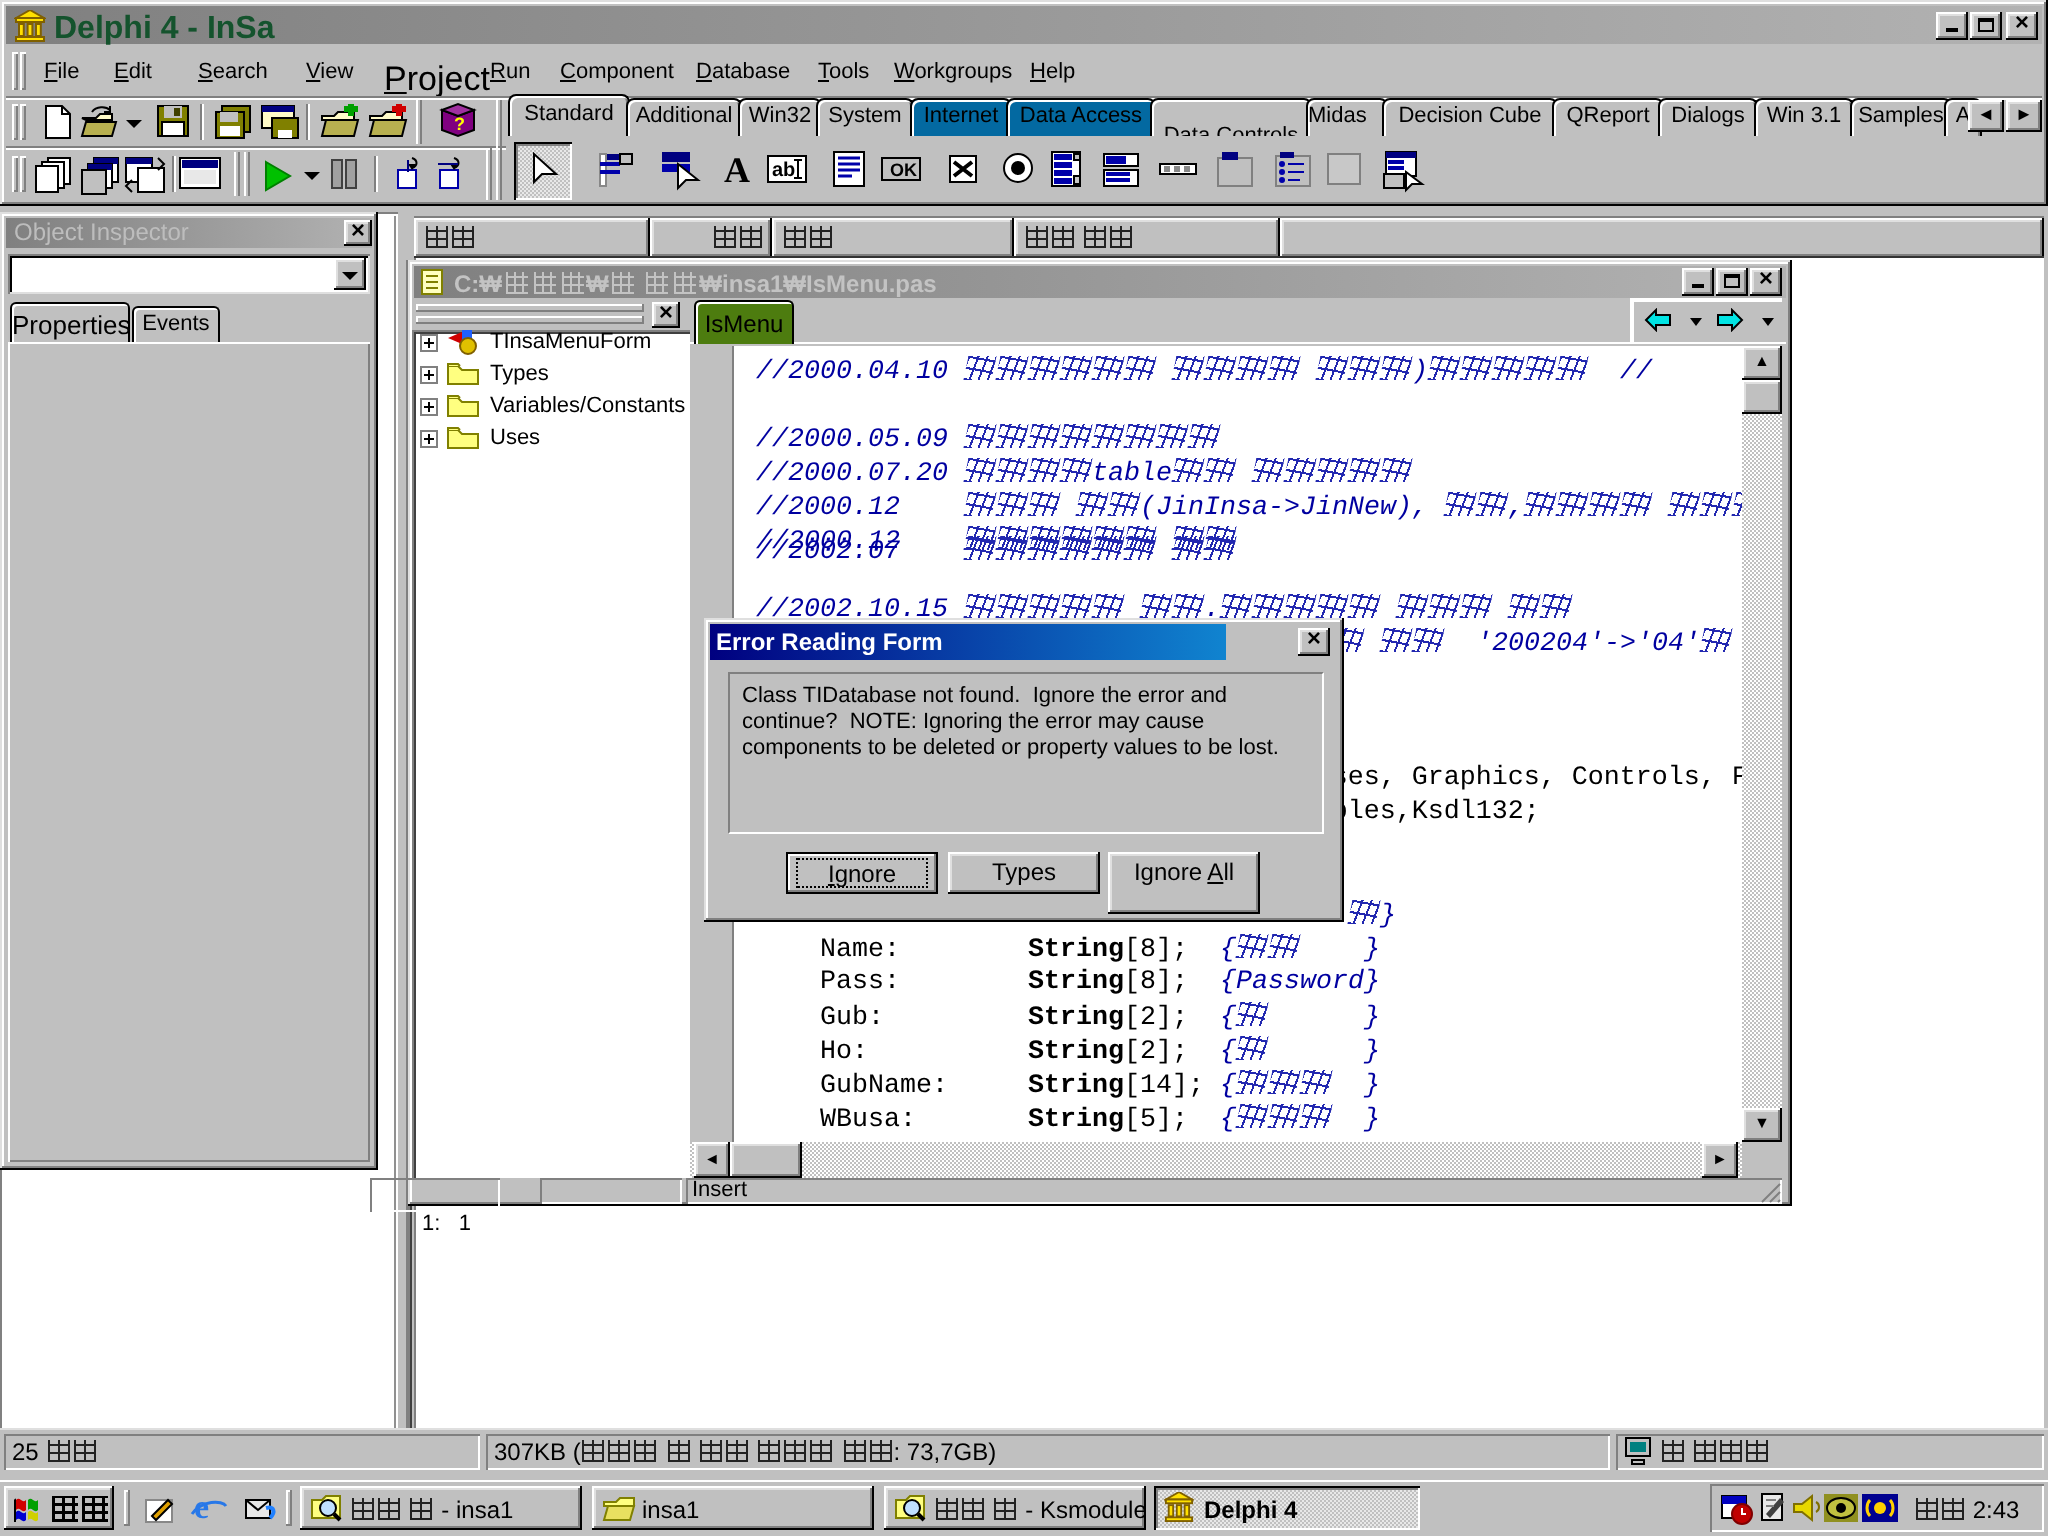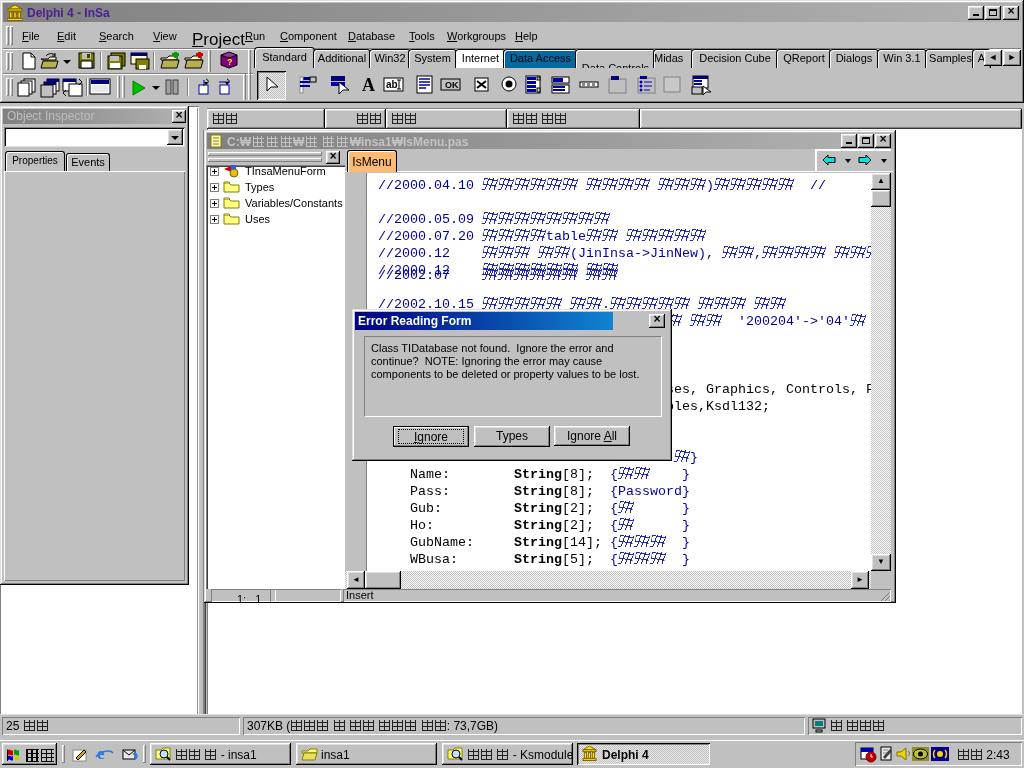--- a/index.html
+++ b/index.html
@@ -28,21 +28,21 @@
  repeating-linear-gradient(0deg,#c3c3c3 0 1px,transparent 1px 4px)}
 i.kc{width:14px;height:12px;margin:0 1px;transform:skewX(-12deg);background:
  repeating-linear-gradient(100deg,#2228b0 0 1px,transparent 1px 4.5px),
  repeating-linear-gradient(10deg,#2228b0 0 1px,transparent 1px 5.5px)}
 i.kb{width:14px;height:12px;margin:0 1px;transform:skewX(-12deg);background:
  repeating-linear-gradient(100deg,#2228b0 0 1px,transparent 1px 4.5px),
  repeating-linear-gradient(10deg,#2228b0 0 1px,transparent 1px 5.5px)}
 
 .cl{position:absolute;left:33px;height:17px;font:13.33px "Liberation Mono",monospace;white-space:pre;color:#000}
 .cl b{font-weight:bold}
-.cl .c{color:#0000a0;}
+.cl .c{color:#0000a0;font-style:italic}
 
 .chk{background-color:#c0c0c0;background-image:linear-gradient(45deg,#fff 25%,transparent 25%,transparent 75%,#fff 75%),linear-gradient(45deg,#fff 25%,transparent 25%,transparent 75%,#fff 75%);background-size:2px 2px;background-position:0 0,1px 1px}
 .chke{background-color:#c0c0c0;background-image:linear-gradient(45deg,#e8e8e8 25%,transparent 25%,transparent 75%,#e8e8e8 75%),linear-gradient(45deg,#e8e8e8 25%,transparent 25%,transparent 75%,#e8e8e8 75%);background-size:2px 2px;background-position:0 0,1px 1px}
 .t11{font-size:11px;color:#000}
 .t12{font-size:12px;color:#000}
 u{text-decoration:underline}
 
 i.kd{display:inline-block;width:13px;height:13px;margin:0 1px;background:
  repeating-linear-gradient(90deg,#000 0 1.5px,transparent 1.5px 5px),
  repeating-linear-gradient(0deg,#000 0 1.5px,transparent 1.5px 4px)}
@@ -72,21 +72,21 @@
 <div class="abs r2 f" style="left:0;top:0;width:1024px;height:103px"></div>
 <div class="abs tbar" style="left:3px;top:3px;width:1018px;height:19px"></div>
 <svg class="abs" style="left:7px;top:5px" width="16" height="16" viewBox="0 0 16 16">
     <path d="M1 4 8 0 15 4z" fill="#ffe000" stroke="#806000"></path>
     <rect x="1" y="4" width="14" height="2" fill="#ffe000" stroke="#806000"></rect>
     <rect x="2.5" y="7" width="2.4" height="6" fill="#ffe000" stroke="#806000"></rect>
     <rect x="6.8" y="7" width="2.4" height="6" fill="#ffe000" stroke="#806000"></rect>
     <rect x="11" y="7" width="2.4" height="6" fill="#ffe000" stroke="#806000"></rect>
     <rect x="1" y="13.5" width="14" height="2" fill="#ffe000" stroke="#806000"></rect>
   </svg>
-<div class="abs" style="left:27px;top:6px;width:300px;height:16px;color:#4c1d95;font-weight:bold;font-size:12px">Delphi 4 - InSa</div>
+<div class="abs" style="left:27px;top:6px;width:300px;height:16px;color:#14532d;font-weight:bold;font-size:16px">Delphi 4 - InSa</div>
 <div class="abs wb" style="left:968px;top:6px"><span style="display:inline-block;width:6px;height:2px;background:#000;margin-top:8px"></span></div>
 <div class="abs wb" style="left:985px;top:6px"><span style="display:inline-block;width:8px;height:7px;border:1px solid #000;border-top:2px solid #000;margin-top:3px"></span></div>
 <div class="abs wb" style="left:1003px;top:6px">×</div>
 <div class="abs" style="left:3px;top:23px;width:1018px;height:25px"></div>
 <div class="abs" style="left:6px;top:26px;width:3px;height:19px;box-shadow:inset 1px 1px 0 #fff,inset -1px -1px 0 #808080"></div>
 <div class="abs" style="left:10px;top:26px;width:3px;height:19px;box-shadow:inset 1px 1px 0 #fff,inset -1px -1px 0 #808080"></div>
 <div class="abs" style="left:22px;top:30px;font-size:11px"><u>F</u>ile</div>
 <div class="abs" style="left:57px;top:30px;font-size:11px"><u>E</u>dit</div>
 <div class="abs" style="left:99px;top:30px;font-size:11px"><u>S</u>earch</div>
 <div class="abs" style="left:153px;top:30px;font-size:11px"><u>V</u>iew</div>
@@ -152,21 +152,21 @@
 <svg class="abs" style="left:219px;top:51px" width="20" height="19">
     <path d="M2 14 10 17 18 14 18 4 10 7 2 4z" fill="#800080" stroke="#000"></path>
     <path d="M2 4 10 1 18 4 10 7z" fill="#a030a0" stroke="#000"></path>
     <text x="8" y="14" font-size="9" fill="#ffff00" font-weight="bold">?</text>
   </svg>
 <div class="abs" style="left:248px;top:50px;width:3px;height:50px;box-shadow:inset 1px 0 0 #fff,inset -1px 0 0 #808080"></div>
 <div class="abs t11" style="left:254px;top:47px;width:61px;height:21px;background:#c0c0c0;border:1px solid #000;border-bottom:none;border-radius:4px 4px 0 0;box-shadow:inset 1px 1px 0 #fff,inset -1px 0 0 #808080;text-align:center;padding-top:3px;overflow:hidden">Standard</div>
 <div class="abs t11" style="left:313px;top:49px;width:58px;height:19px;background:#c0c0c0;border:1px solid #000;border-bottom:none;border-radius:4px 4px 0 0;box-shadow:inset 1px 1px 0 #fff,inset -1px 0 0 #808080;text-align:center;padding-top:2px;overflow:hidden">Additional</div>
 <div class="abs t11" style="left:369px;top:49px;width:42px;height:19px;background:#c0c0c0;border:1px solid #000;border-bottom:none;border-radius:4px 4px 0 0;box-shadow:inset 1px 1px 0 #fff,inset -1px 0 0 #808080;text-align:center;padding-top:2px;overflow:hidden">Win32</div>
 <div class="abs t11" style="left:408px;top:49px;width:49px;height:19px;background:#c0c0c0;border:1px solid #000;border-bottom:none;border-radius:4px 4px 0 0;box-shadow:inset 1px 1px 0 #fff,inset -1px 0 0 #808080;text-align:center;padding-top:2px;overflow:hidden">System</div>
-<div class="abs t11" style="left:455px;top:49px;width:51px;height:19px;background:#ffffff;border:1px solid #000;border-bottom:none;border-radius:4px 4px 0 0;box-shadow:inset 1px 1px 0 #fff,inset -1px 0 0 #808080;text-align:center;padding-top:2px;overflow:hidden">Internet</div>
+<div class="abs t11" style="left:455px;top:49px;width:51px;height:19px;background:#0369a1;border:1px solid #000;border-bottom:none;border-radius:4px 4px 0 0;box-shadow:inset 1px 1px 0 #fff,inset -1px 0 0 #808080;text-align:center;padding-top:2px;overflow:hidden">Internet</div>
 <div class="abs t11" style="left:503px;top:49px;width:75px;height:19px;background:#0369a1;border:1px solid #000;border-bottom:none;border-radius:4px 4px 0 0;box-shadow:inset 1px 1px 0 #fff,inset -1px 0 0 #808080;text-align:center;padding-top:2px;overflow:hidden">Data Access</div>
 <div class="abs t11" style="left:575px;top:49px;width:81px;height:19px;background:#c0c0c0;border:1px solid #000;border-bottom:none;border-radius:4px 4px 0 0;box-shadow:inset 1px 1px 0 #fff,inset -1px 0 0 #808080;text-align:center;padding-top:12px;overflow:hidden">Data Controls</div>
 <div class="abs t11" style="left:653px;top:49px;width:41px;height:19px;background:#c0c0c0;border:1px solid #000;border-bottom:none;border-radius:4px 4px 0 0;box-shadow:inset 1px 1px 0 #fff,inset -1px 0 0 #808080;text-align:left;padding-top:2px;overflow:hidden">Midas</div>
 <div class="abs t11" style="left:691px;top:49px;width:88px;height:19px;background:#c0c0c0;border:1px solid #000;border-bottom:none;border-radius:4px 4px 0 0;box-shadow:inset 1px 1px 0 #fff,inset -1px 0 0 #808080;text-align:center;padding-top:2px;overflow:hidden">Decision Cube</div>
 <div class="abs t11" style="left:776px;top:49px;width:56px;height:19px;background:#c0c0c0;border:1px solid #000;border-bottom:none;border-radius:4px 4px 0 0;box-shadow:inset 1px 1px 0 #fff,inset -1px 0 0 #808080;text-align:center;padding-top:2px;overflow:hidden">QReport</div>
 <div class="abs t11" style="left:829px;top:49px;width:50px;height:19px;background:#c0c0c0;border:1px solid #000;border-bottom:none;border-radius:4px 4px 0 0;box-shadow:inset 1px 1px 0 #fff,inset -1px 0 0 #808080;text-align:center;padding-top:2px;overflow:hidden">Dialogs</div>
 <div class="abs t11" style="left:877px;top:49px;width:50px;height:19px;background:#c0c0c0;border:1px solid #000;border-bottom:none;border-radius:4px 4px 0 0;box-shadow:inset 1px 1px 0 #fff,inset -1px 0 0 #808080;text-align:center;padding-top:2px;overflow:hidden">Win 3.1</div>
 <div class="abs t11" style="left:925px;top:49px;width:51px;height:19px;background:#c0c0c0;border:1px solid #000;border-bottom:none;border-radius:4px 4px 0 0;box-shadow:inset 1px 1px 0 #fff,inset -1px 0 0 #808080;text-align:center;padding-top:2px;overflow:hidden">Samples</div>
 <div class="abs t11" style="left:972px;top:49px;width:19px;height:19px;background:#c0c0c0;border:1px solid #000;border-bottom:none;border-radius:4px 4px 0 0;box-shadow:inset 1px 1px 0 #fff,inset -1px 0 0 #808080;text-align:center;padding-top:2px;overflow:hidden">A</div>
 <div class="abs btn" style="left:984px;top:50px;width:18px;height:16px;font-size:9px;text-align:center;line-height:15px">◄</div>
@@ -306,35 +306,35 @@
     <rect x="3" y="8" width="8" height="2" fill="#00a"></rect>
     <rect x="1" y="12" width="10" height="7" fill="#c0c0c0" stroke="#000"></rect>
     <path d="M12 11v9l3-3h5z" fill="#fff" stroke="#000"></path>
   </svg>
 <div class="abs r2 f" style="left:0;top:106px;width:189px;height:479px"></div>
 <div class="abs tbar2" style="left:3px;top:109px;width:183px;height:15px;padding-left:4px;color:#bdbdbd">Object Inspector</div>
 <div class="abs wb" style="left:172px;top:110px;width:14px;height:13px;line-height:12px">×</div>
 <div class="abs w s2" style="left:4px;top:127px;width:181px;height:20px"></div>
 <div class="abs btn" style="left:167px;top:129px;width:16px;height:16px"></div>
 <div class="abs" style="left:171px;top:136px;border:4px solid transparent;border-top:4px solid #000"></div>
-<div class="abs" style="font-size:10px;left:5px;top:151px;width:60px;height:20px;background:#c0c0c0;border:1px solid #000;border-bottom:none;border-radius:3px 3px 0 0;box-shadow:inset 1px 1px 0 #fff;text-align:center;padding-top:3px">Properties</div>
+<div class="abs" style="font-size:13px;left:5px;top:151px;width:60px;height:20px;background:#c0c0c0;border:1px solid #000;border-bottom:none;border-radius:3px 3px 0 0;box-shadow:inset 1px 1px 0 #fff;text-align:center;padding-top:3px">Properties</div>
 <div class="abs" style="font-size:11px;left:66px;top:153px;width:44px;height:18px;background:#c0c0c0;border:1px solid #000;border-bottom:none;border-radius:3px 3px 0 0;box-shadow:inset 1px 1px 0 #fff;text-align:center;padding-top:2px">Events</div>
 <div class="abs f" style="left:4px;top:171px;width:181px;height:410px;box-shadow:inset 1px 1px 0 #fff,inset -1px -1px 0 #808080"></div>
 <div class="abs r2 f" style="left:204px;top:130px;width:692px;height:473px"></div>
 <div class="abs tbar2" style="left:207px;top:133px;width:686px;height:16px"></div>
 <svg class="abs" style="left:210px;top:134px" width="13" height="14">
     <rect x="1" y="1" width="10" height="12" fill="#ffffc0" stroke="#808000"></rect>
     <path d="M3 4h6M3 7h6M3 10h6" stroke="#808000"></path>
   </svg>
 <div class="abs" style="left:227px;top:135px;font-size:12px;font-weight:bold;color:#c3c3c3">C:₩<i class="kt"></i><i class="kt"></i><i class="kt"></i>₩<i class="kt"></i> <i class="kt"></i><i class="kt"></i>₩insa1₩IsMenu.pas</div>
 <div class="abs wb" style="left:841px;top:134px"><span style="display:inline-block;width:6px;height:2px;background:#000;margin-top:8px"></span></div>
 <div class="abs wb" style="left:858px;top:134px"><span style="display:inline-block;width:8px;height:7px;border:1px solid #000;border-top:2px solid #000;margin-top:3px"></span></div>
 <div class="abs wb" style="left:875px;top:134px">×</div>
 <div class="abs" style="left:345px;top:171px;width:548px;height:2px;box-shadow:inset 0 1px 0 #fff"></div>
-<div class="abs t12" style="left:347px;top:150px;width:50px;height:22px;background:#fdba74;border:1px solid #000;border-bottom:none;border-radius:3px 3px 0 0;box-shadow:inset 1px 1px 0 #fff;text-align:center;padding-top:4px">IsMenu</div>
+<div class="abs t12" style="left:347px;top:150px;width:50px;height:22px;background:#4d7c0f;border:1px solid #000;border-bottom:none;border-radius:3px 3px 0 0;box-shadow:inset 1px 1px 0 #fff;text-align:center;padding-top:4px">IsMenu</div>
 <svg class="abs" style="left:822px;top:154px" width="14" height="12">
     <path d="M6 1 1 6 6 11 6 8.5 13 8.5 13 3.5 6 3.5z" fill="#00e4e4" stroke="#000"></path>
   </svg>
 <div class="abs" style="left:845px;top:159px;border:3px solid transparent;border-top:4px solid #000"></div>
 <svg class="abs" style="left:858px;top:154px" width="14" height="12">
     <path d="M8 1 13 6 8 11 8 8.5 1 8.5 1 3.5 8 3.5z" fill="#00e4e4" stroke="#000"></path>
   </svg>
 <div class="abs" style="left:881px;top:159px;border:3px solid transparent;border-top:4px solid #000"></div>
 <div class="abs" style="left:815px;top:149px;width:76px;height:2px;background:#fff"></div>
 <div class="abs" style="left:815px;top:149px;width:2px;height:22px;background:#fff"></div>
@@ -399,35 +399,35 @@
 <div class="abs chk" style="left:871px;top:173px;width:20px;height:398px"></div>
 <div class="abs btn" style="left:871px;top:173px;width:20px;height:17px;text-align:center;font-size:8px;line-height:16px">▲</div>
 <div class="abs btn" style="left:871px;top:190px;width:20px;height:17px"></div>
 <div class="abs btn" style="left:871px;top:554px;width:20px;height:17px;text-align:center;font-size:8px;line-height:16px">▼</div>
 <div class="abs chk" style="left:345px;top:571px;width:526px;height:18px"></div>
 <div class="abs btn" style="left:347px;top:571px;width:18px;height:18px;text-align:center;font-size:8px;line-height:17px">◄</div>
 <div class="abs btn" style="left:365px;top:571px;width:36px;height:18px"></div>
 <div class="abs btn" style="left:851px;top:571px;width:18px;height:18px;text-align:center;font-size:8px;line-height:17px">►</div>
 <div class="abs f" style="left:871px;top:571px;width:20px;height:18px"></div>
 <div class="abs f" style="left:207px;top:589px;width:686px;height:12px"></div>
-<div class="abs s1 t11" style="left:211px;top:589px;width:65px;height:13px;padding:4px 0 0 26px">1:&nbsp;&nbsp;&nbsp;1</div>
+<div class="abs s1 t11" style="left:185px;top:589px;width:65px;height:13px;padding:17px 0 0 26px">1:&nbsp;&nbsp;&nbsp;1</div>
 <div class="abs s1" style="left:270px;top:589px;width:71px;height:13px"></div>
 <div class="abs s1 t11" style="left:343px;top:589px;width:548px;height:13px;padding-left:3px">Insert</div>
 <svg class="abs" style="left:879px;top:590px" width="12" height="12">
     <path d="M11 2 2 11M11 6 6 11M11 10 10 11" stroke="#808080"></path>
   </svg>
 <div class="abs r2 f" style="left:352px;top:309px;width:320px;height:152px"></div>
 <div class="abs atbar" style="left:355px;top:312px;width:258px;height:18px;padding:2px 0 0 3px">Error Reading Form</div>
 <div class="abs wb" style="left:649px;top:314px">×</div>
 <div class="abs" style="left:364px;top:336px;width:298px;height:81px;border:1px solid;border-color:#808080 #fff #fff #808080"></div>
 <div class="abs t12" style="left:371px;top:342px;white-space:nowrap;line-height:13px;font-size:11px">Class TIDatabase not found.&nbsp; Ignore the error and<br>continue?&nbsp; NOTE: Ignoring the error may cause<br>components to be deleted or property values to be lost.</div>
 <div class="abs" style="left:393px;top:426px;width:76px;height:21px;border:1px solid #000;background:#c0c0c0;box-shadow:inset -1px -1px 0 #808080,inset 1px 1px 0 #fff"></div>
 <div class="abs" style="left:398px;top:429px;width:66px;height:15px;border:1px dotted #000;font-size:12px;line-height:14px;text-align:center;color:#000"><u>I</u>gnore</div>
 <div class="abs btn t12" style="left:474px;top:426px;width:76px;height:21px;text-align:center;padding-top:3px">Types</div>
-<div class="abs btn t12" style="left:554px;top:426px;width:76px;height:20px;text-align:center;padding-top:3px">Ignore <u>A</u>ll</div>
+<div class="abs btn t12" style="left:554px;top:426px;width:76px;height:31px;text-align:center;padding-top:3px">Ignore <u>A</u>ll</div>
 <div class="abs" style="left:0;top:740px;width:1024px;height:28px;background:#c0c0c0;box-shadow:inset 0 1px 0 #fff"></div>
 <div class="abs btn" style="left:2px;top:743px;width:55px;height:22px"></div>
 <svg class="abs" style="left:6px;top:747px" width="17" height="15">
     <path d="M2 3 C4 1 5 5 7 3 L7 8 C5 10 4 6 2 8z" fill="#d00000"></path>
     <path d="M8 3 C10 1 11 5 13 3 L13 8 C11 10 10 6 8 8z" fill="#00a000"></path>
     <path d="M2 9 C4 7 5 11 7 9 L7 13 C5 15 4 11 2 13z" fill="#0000d0"></path>
     <path d="M8 9 C10 7 11 11 13 9 L13 13 C11 15 10 11 8 13z" fill="#d0d000"></path>
     <path d="M1 3 C1.5 2 2 2 2 3 L2 14 1 14z" fill="#000"></path>
   </svg>
 <div class="abs" style="left:25px;top:748px"><i class="kd"></i><i class="kd"></i></div>

